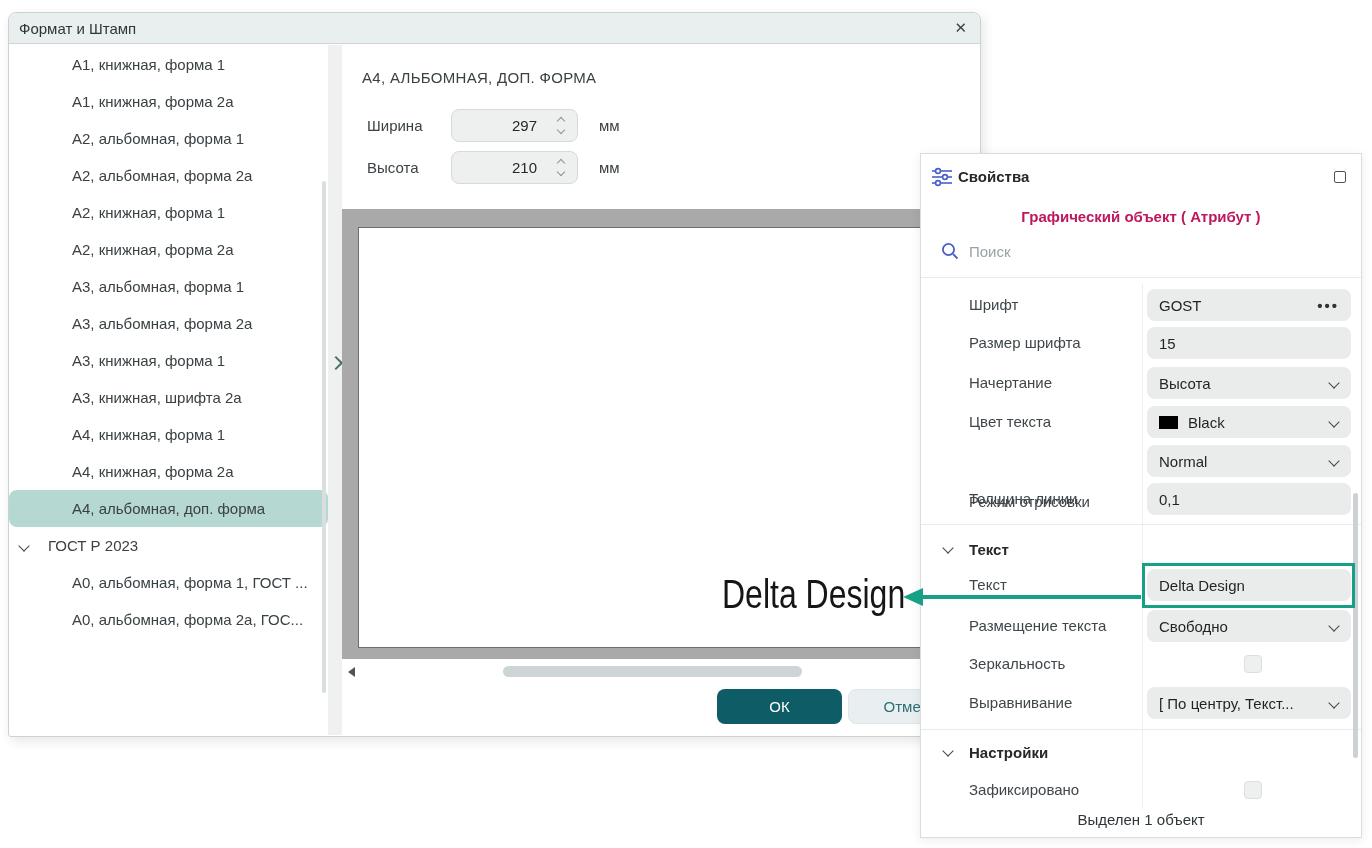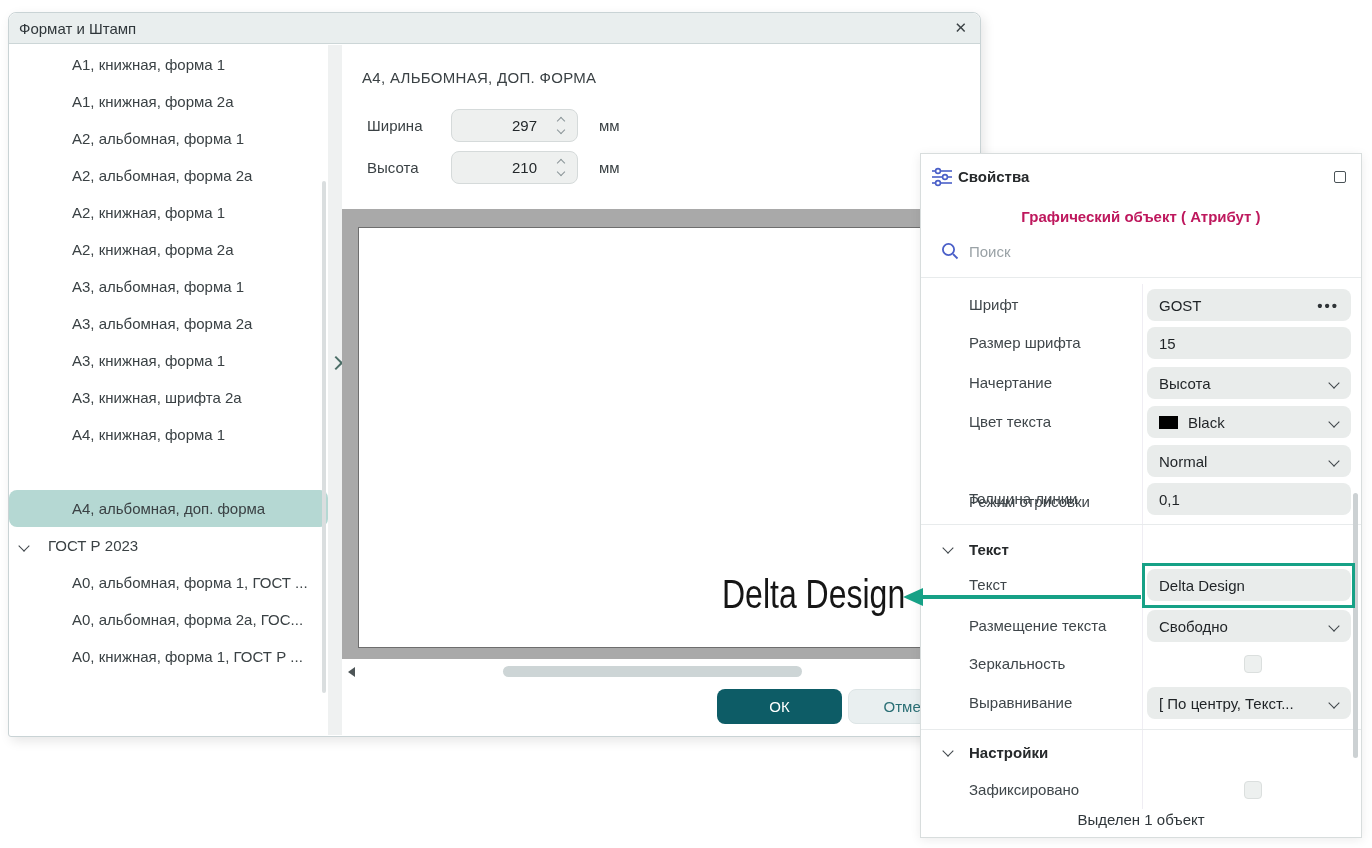--- a/index.html
+++ b/index.html
@@ -113,28 +113,28 @@
     <div class="fl-item" style="top:38px">А1, книжная, форма 2а</div>
     <div class="fl-item" style="top:75px">А2, альбомная, форма 1</div>
     <div class="fl-item" style="top:112px">А2, альбомная, форма 2а</div>
     <div class="fl-item" style="top:149px">А2, книжная, форма 1</div>
     <div class="fl-item" style="top:186px">А2, книжная, форма 2а</div>
     <div class="fl-item" style="top:223px">А3, альбомная, форма 1</div>
     <div class="fl-item" style="top:260px">А3, альбомная, форма 2а</div>
     <div class="fl-item" style="top:297px">А3, книжная, форма 1</div>
     <div class="fl-item" style="top:334px">А3, книжная, шрифта 2а</div>
     <div class="fl-item" style="top:371px">А4, книжная, форма 1</div>
+    <div class="fl-item" style="top:408px">А4, книжная, форма 2а</div>
     <div class="fl-item selected" style="top:445px">А4, альбомная, доп. форма</div>
     <div class="fl-item fl-group" style="top:482px">
       <span class="chv chv-down" style="position:absolute;left:11px;"></span>
       <span>ГОСТ Р 2023</span>
     </div>
     <div class="fl-item" style="top:519px">А0, альбомная, форма 1, ГОСТ ...</div>
     <div class="fl-item" style="top:556px">А0, альбомная, форма 2а, ГОС...</div>
-    <div class="fl-item" style="top:593px">А0, книжная, форма 1, ГОСТ Р ...</div>
     <div class="fl-scrollbar"></div>
   </div>
 
   <div class="splitter"></div>
   <span class="chv chv-right" style="position:absolute;left:322px;top:345px;border-color:#4c6e67;border-width:2px;width:10px;height:10px;"></span>
 
   <div class="details-heading">А4, АЛЬБОМНАЯ, ДОП. ФОРМА</div>
 
   <div class="dim-label" style="left:358px;top:104px;">Ширина</div>
   <div class="spin-field" style="top:96px;">

